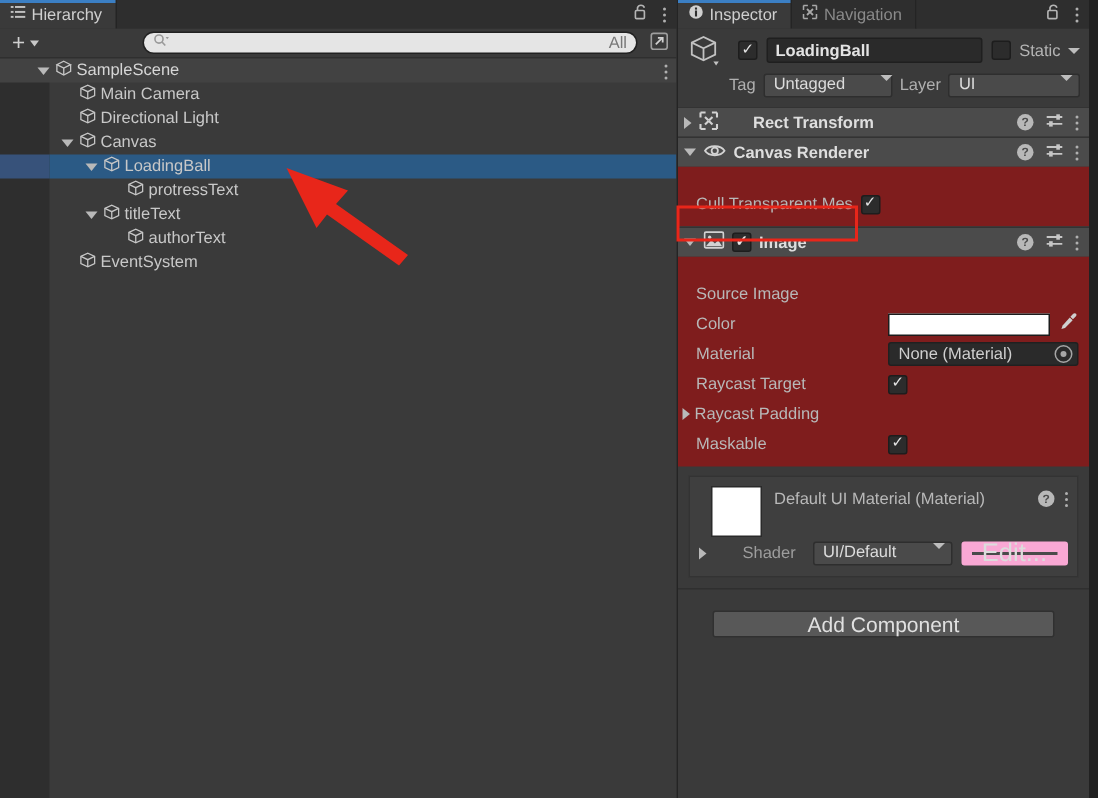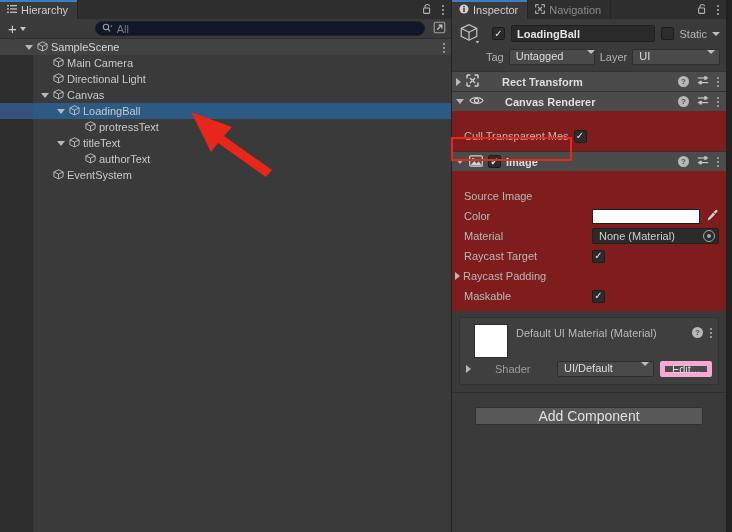--- a/index.html
+++ b/index.html
@@ -40,23 +40,23 @@
   
   .hier { width: 452px; border-right: 1px solid #242424; }
   .hier-toolbar {
     height: 20px; background: #3a3a3a; display: flex; align-items: center;
     padding: 0 5px; gap: 6px; flex: 0 0 auto; border-bottom: 1px solid #2f2f2f;
   }
   .plus-btn { display:flex; align-items:center; gap:3px; color:#d0d0d0; padding: 0 3px; }
   .plus-glyph { font-size: 15px; line-height: 12px; font-weight: 400; }
   .caret-sm { width:0; height:0; border-left:3.5px solid transparent; border-right:3.5px solid transparent; border-top:4px solid #c8c8c8; }
   .search {
-    flex: 1 1 auto; height: 15px; background: #0f172a; border: 1px solid #212121;
+    flex: 1 1 auto; height: 15px; background: #e5e5e5; border: 1px solid #212121;
     border-radius: 8px; display: flex; align-items: center; padding: 0 6px; gap: 4px;
-    margin-left: 60px; margin-right: 2px;
+    margin-left: 60px; margin-right: 2px; justify-content: space-between;
   }
   .search-ph { color: #787878; font-size: 11px; }
   .hier-body { flex: 1 1 auto; position: relative; background: #3a3a3a; overflow: hidden; }
   .gutter { position: absolute; left: 0; top: 0; bottom: 0; width: 33px; background: #2e2e2e; }
   .rowlist { position: relative; }
   .row {
     height: 16px; display: flex; align-items: center; position: relative;
     font-size: 11px; color: #c8c8c8; white-space: nowrap;
   }
   .row.scene { background: #424242; color: #d6d6d6; }
@@ -128,22 +128,22 @@
   .cull-label { color: #b8b8b8; max-width: 118px; overflow: hidden; white-space: nowrap; }
 
   .matbox { margin: 6px 7px 0 7px; background: #3f3f3f; border: 1px solid #333; }
   .mat-top { display: flex; align-items: flex-start; padding: 6px 6px 0 6px; gap: 8px; }
   .mat-preview { width: 34px; height: 34px; background: #ffffff; border: 1px solid #2a2a2a; margin-left: 8px; }
   .mat-title { color: #b9b9b9; font-size: 11px; padding-top: 3px; flex: 1 1 auto; }
   .mat-icons { display:flex; align-items:center; gap:7px; padding-top:3px; }
   .mat-shader { display: flex; align-items: center; gap: 6px; padding: 3px 6px 7px 6px; }
   .mat-shader .lbl2 { color: #9d9d9d; width: 74px; padding-left: 18px; }
   .editbtn {
-    background: #4a4a4a; border: 5px solid #f9a8d4; border-radius: 2px;
-    height: 16px; padding: 0 7px; display: flex; align-items: center; color: #dcdcdc; font-size: 11px;
+    background: #4a4a4a; border: 7px solid #f9a8d4; border-radius: 2px;
+    height: 16px; padding: 0 7px; display: flex; align-items: center; color: #dcdcdc; font-size: 17px;
   }
   .sep { height: 1px; background: #2f2f2f; margin: 7px 0 0 0; }
   .addcomp-wrap { display: flex; justify-content: center; padding: 14px 0 0 0; }
   .addcomp {
     width: 228px; height: 18px; background: #585858; border: 1px solid #303030;
     border-radius: 2px; display: flex; align-items: center; justify-content: center;
     color: #e0e0e0; font-size: 14px;
   }
 
   .hl-box { position: absolute; border: 2px solid #e8261a; pointer-events: none; z-index: 20; }
@@ -423,21 +423,21 @@
     </div>
 
     <div class="comp-head">
       <span class="tri-down"></span>
       <span>
         <svg width="15" height="11" viewBox="0 0 15 11">
           <path d="M1 5.5 C3.5 1.5 11.5 1.5 14 5.5 C11.5 9.5 3.5 9.5 1 5.5 Z" stroke="#d2d2d2" stroke-width="1.2" fill="none"></path>
           <circle cx="7.5" cy="5.5" r="2.1" stroke="#d2d2d2" stroke-width="1.2" fill="none"></circle>
         </svg>
       </span>
-      <span style="margin-left:16px">Canvas Renderer</span>
+      <span style="margin-left:0">Canvas Renderer</span>
       <span class="spacer"></span>
       <span class="comp-icons">
         <span class="help-i">?</span>
         <span>
           <svg width="12" height="11" viewBox="0 0 12 11">
             <line x1="0.8" y1="3" x2="11.2" y2="3" stroke="#c6c6c6" stroke-width="1.2"></line>
             <line x1="0.8" y1="7.6" x2="11.2" y2="7.6" stroke="#c6c6c6" stroke-width="1.2"></line>
             <rect x="7.2" y="1.2" width="2.4" height="3.6" fill="#c6c6c6"></rect>
             <rect x="2.4" y="5.8" width="2.4" height="3.6" fill="#c6c6c6"></rect>
           </svg>

